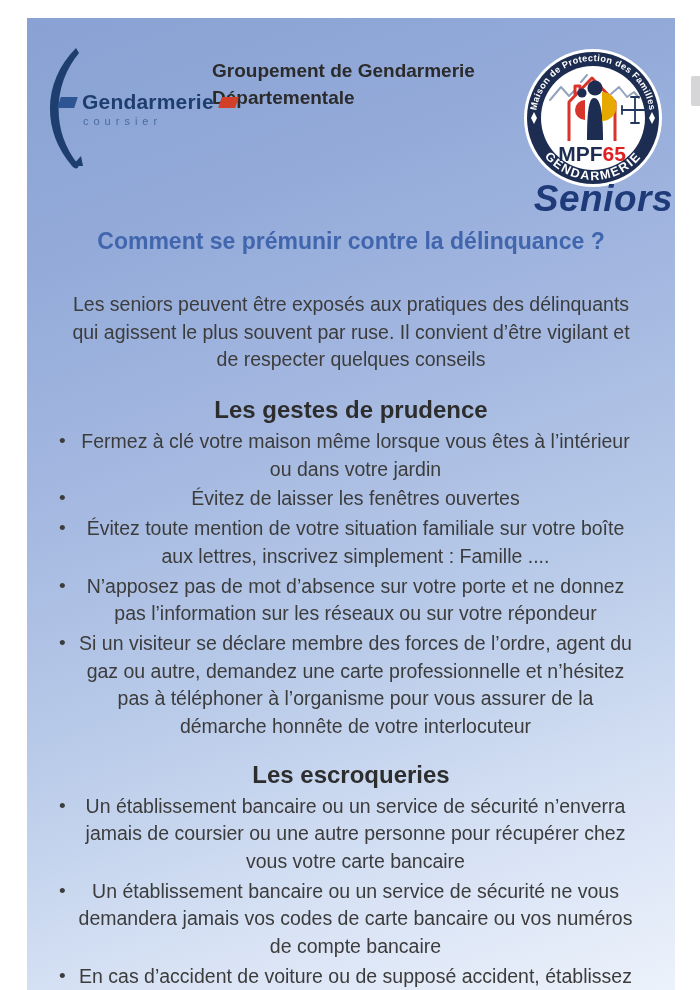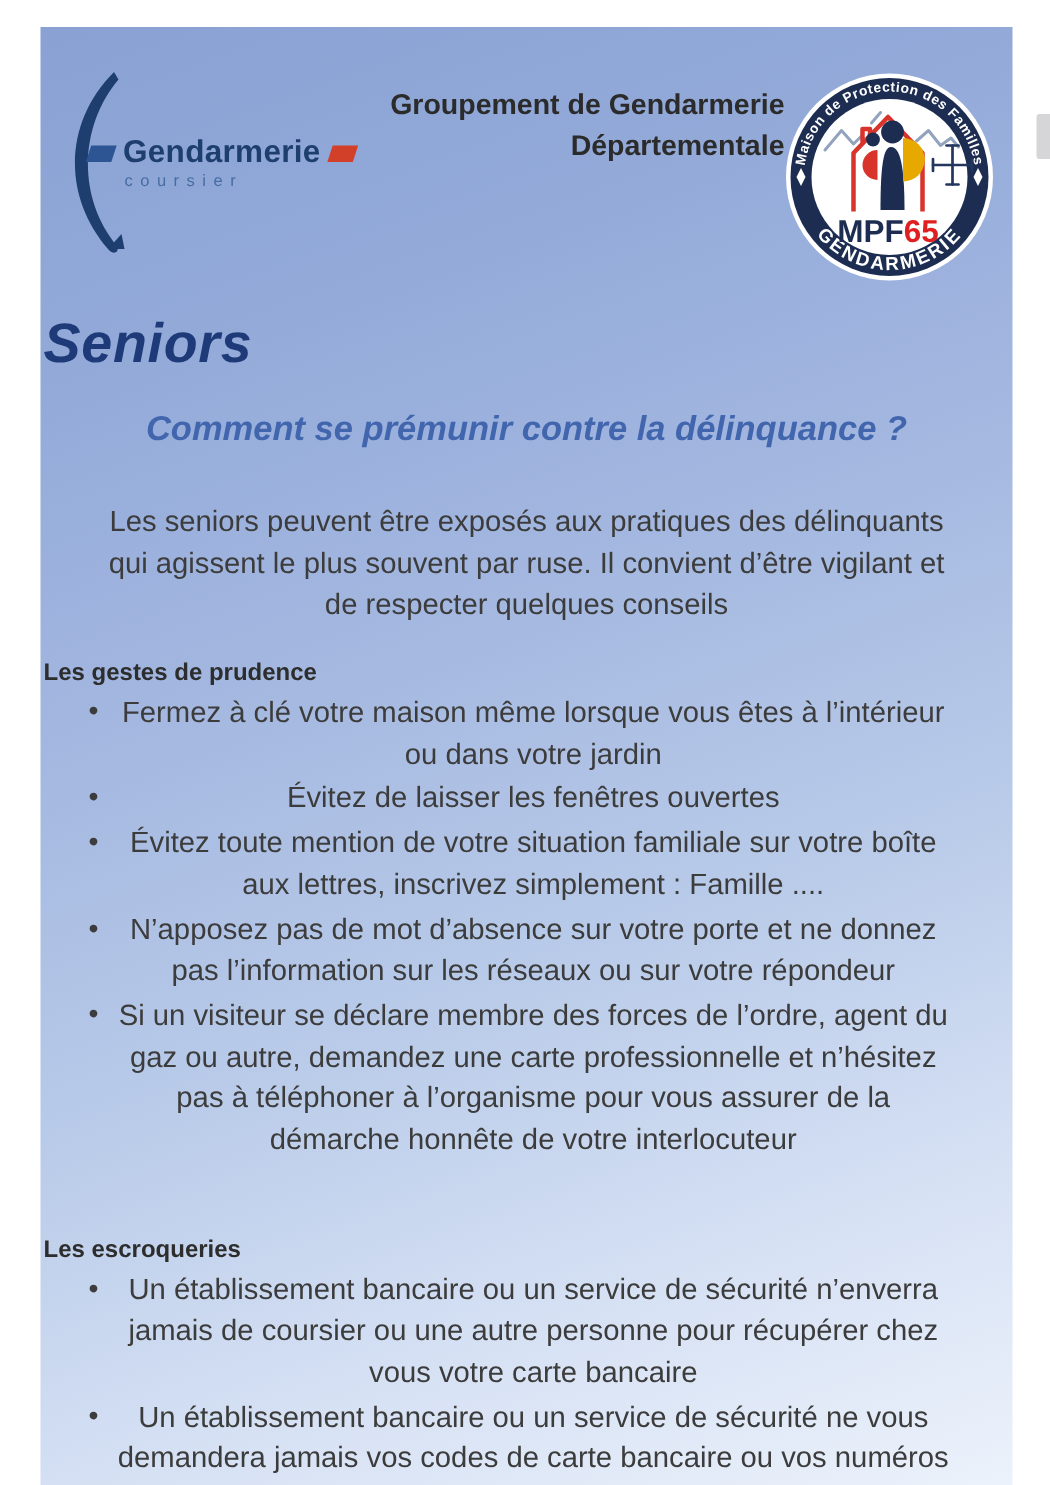--- a/index.html
+++ b/index.html
@@ -26,46 +26,45 @@
   .gn-arc{position:absolute;left:8px;top:0;}
   .gn-textblock{position:absolute;left:22px;top:42px;}
   .gn-row{display:flex;align-items:center;gap:6px;}
   .gn-par{width:17px;height:11px;transform:skewX(-18deg);display:inline-block;}
   .gn-par.blue{background:#2d5594;}
   .gn-par.red{background:#d2402a;}
   .gn-word{color:#1d3e6e;font-size:21px;font-weight:bold;letter-spacing:0.2px;}
   .gn-sub{color:#476ca3;font-size:11px;letter-spacing:5px;margin-top:1px;margin-left:24px;}
 
   .header-title{
-    flex:1;text-align:right;color:#2b2b2b;font-weight:bold;
+    flex:1;text-align:left;color:#2b2b2b;font-weight:bold;
     font-size:19px;line-height:1.42;padding-top:12px;
   }
 
   .mpf-badge{width:140px;height:140px;flex:0 0 auto;margin-top:2px;}
 
   
   .main{padding:0 2px;}
   .doc-title{
-    text-align:left;color:#1e3a78;font-size:37px;font-weight:bold;
-    font-style:italic;margin-top:30px;letter-spacing:0.5px;
+    text-align:right;color:#1e3a78;font-size:37px;font-weight:bold;
+    font-style:italic;letter-spacing:0.5px;
   }
   .doc-subtitle{
     text-align:center;color:#4166ae;font-size:23px;font-weight:bold;
-    margin-top:22px;
-    font-style:italic;
+    margin-top:8px;
   }
   .intro{
     text-align:center;color:#3c3c3c;font-size:19.5px;line-height:1.42;
     margin:36px 30px 0 30px;
   }
   .section-heading{
-    color:#2d2d2d;font-size:16px;font-weight:bold;
+    text-align:center;color:#2d2d2d;font-size:24px;font-weight:bold;
     margin-top:22px;
   }
-  .section-heading.second{margin-top:50px;}
+  .section-heading.second{margin-top:20px;}
   ul.bullets{
     list-style:none;margin:4px 38px 0 28px;padding:0;
     color:#3c3c3c;font-size:19.5px;line-height:1.42;
   }
   ul.bullets li{position:relative;padding-left:19px;margin-top:2px;text-align:center;}
   ul.bullets li::before{
     content:"\2022";position:absolute;left:2px;top:0;
     font-size:19px;color:#3c3c3c;
   }
 </style>

